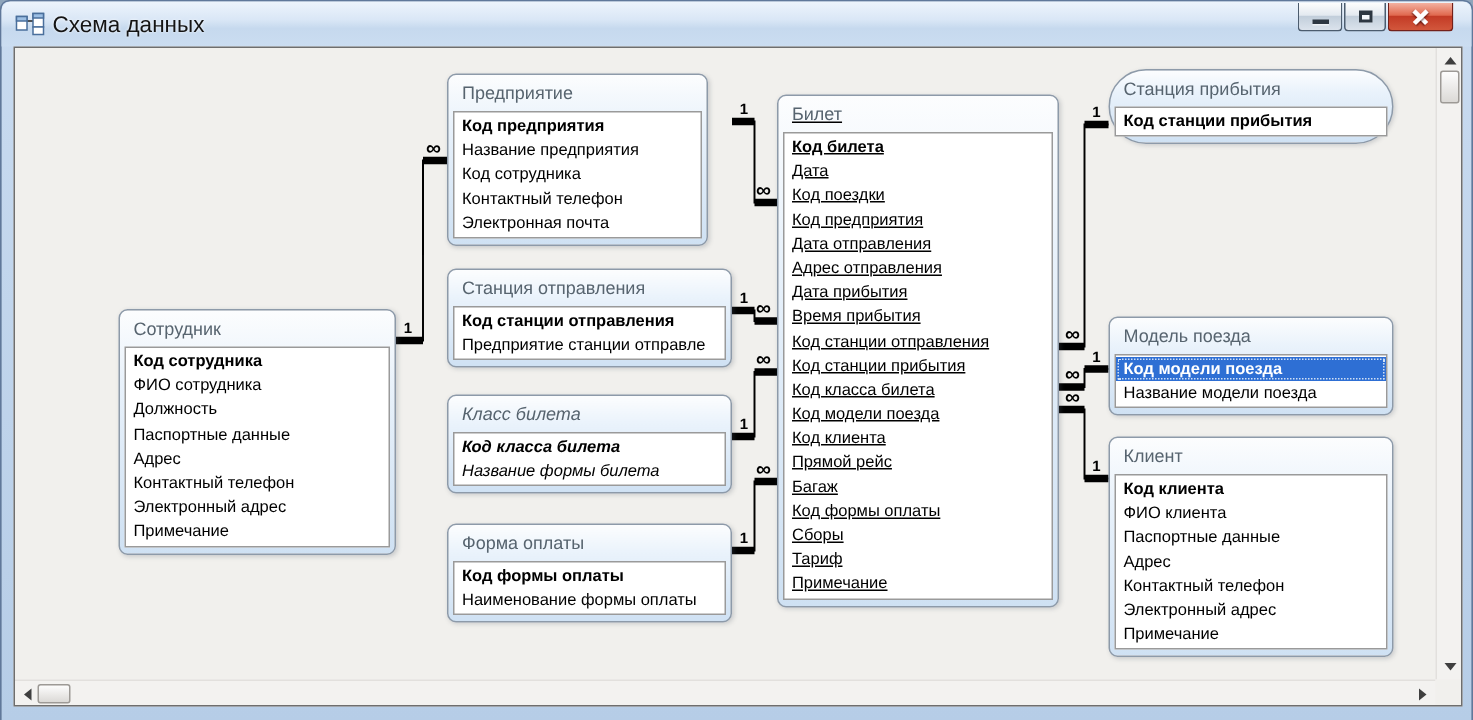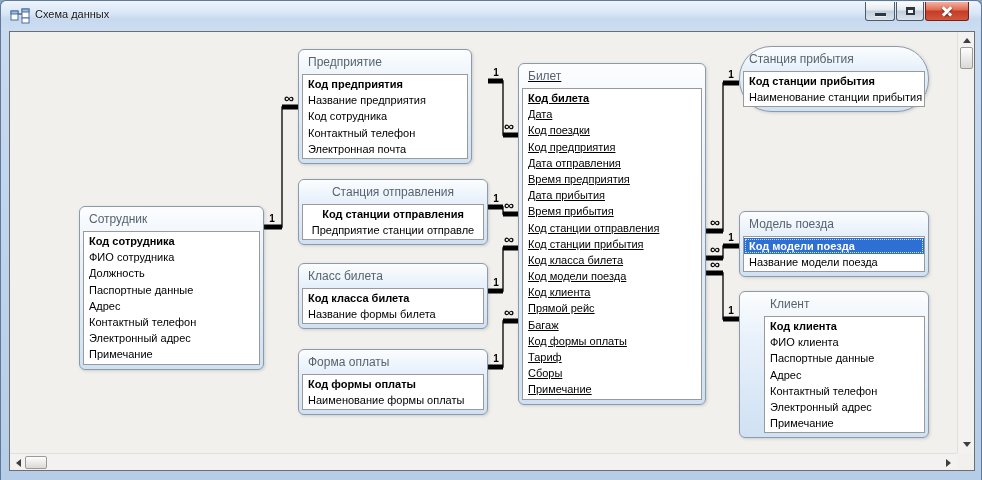--- a/index.html
+++ b/index.html
@@ -3,21 +3,21 @@
 <meta charset="utf-8">
 <style>
   html,body{margin:0;padding:0;background:#8fa5bb;width:982px;height:480px;overflow:hidden;
     font-family:"Liberation Sans","DejaVu Sans",sans-serif;}
   *{box-sizing:border-box;}
   .window{position:relative;width:982px;height:480px;border-radius:6px 6px 0 0;
     background:linear-gradient(#c9dbf0,#b6cde7);border:1px solid #60789a;border-bottom:none;}
   .titlebar{position:absolute;left:0;top:0;width:100%;height:30px;border-radius:6px 6px 0 0;
     background:linear-gradient(#edf4fc,#dae7f6 40%,#c6d9ee 60%,#cbddf1);}
   .title-icon{position:absolute;left:9px;top:7px;width:20px;height:16px;}
-  .title-text{position:absolute;left:34px;top:7px;font-size:11px;color:#141414;
+  .title-text{position:absolute;left:34px;top:7px;font-size:15px;color:#141414;
     text-shadow:0 0 2px #fff;}
   .win-buttons{position:absolute;top:1px;right:12px;display:flex;gap:1px;}
   .win-btn{height:19px;border:1px solid #4c5c6e;border-top:none;border-radius:0 0 3px 3px;
     background:linear-gradient(#fdfdfd,#e3e9f0 45%,#c2cedb 50%,#dbe3ec);
     display:flex;align-items:center;justify-content:center;cursor:default;}
   .win-btn.min{width:30px;}
   .win-btn.max{width:28px;}
   .win-btn.close{width:44px;border-color:#73201a;
     background:linear-gradient(#f3b1a1,#e0694f 45%,#c33b26 50%,#d2573c);}
   .glyph-min{width:11px;height:3px;background:#2d3742;margin-top:6px;box-shadow:0 1px 0 rgba(255,255,255,.6);}
@@ -151,28 +151,28 @@
           <div class="entity" style="left: 288px; top: 17px; width: 174px;">
             <div class="entity-title">Предприятие</div>
             <div class="entity-fields">
               <div class="field bold">Код предприятия</div>
               <div class="field">Название предприятия</div>
               <div class="field">Код сотрудника</div>
               <div class="field">Контактный телефон</div>
               <div class="field">Электронная почта</div>
             </div>
           </div>
-          <div class="entity" style="left: 288px; top: 147px; width: 190px; text-align: center;">
+          <div class="entity" style="left: 288px; top: 147px; width: 190px;">
             <div class="entity-title">Станция отправления</div>
             <div class="entity-fields">
               <div class="field bold">Код станции отправления</div>
               <div class="field">Предприятие станции отправле</div>
             </div>
           </div>
-          <div class="entity" style="left: 288px; top: 231px; width: 190px;">
+          <div class="entity" style="left: 288px; top: 231px; width: 190px; font-style: italic;">
             <div class="entity-title">Класс билета</div>
             <div class="entity-fields">
               <div class="field bold">Код класса билета</div>
               <div class="field">Название формы билета</div>
             </div>
           </div>
           <div class="entity" style="left: 288px; top: 317px; width: 190px;">
             <div class="entity-title">Форма оплаты</div>
             <div class="entity-fields">
               <div class="field bold">Код формы оплаты</div>
@@ -193,51 +193,50 @@
             </div>
           </div>
           <div class="entity" style="left: 508px; top: 31px; width: 188px; text-decoration: underline;">
             <div class="entity-title">Билет</div>
             <div class="entity-fields">
               <div class="field bold">Код билета</div>
               <div class="field">Дата</div>
               <div class="field">Код поездки</div>
               <div class="field">Код предприятия</div>
               <div class="field">Дата отправления</div>
-              <div class="field">Время предприятия</div>
+              <div class="field">Адрес отправления</div>
               <div class="field">Дата прибытия</div>
               <div class="field">Время прибытия</div>
               <div class="field">Код станции отправления</div>
               <div class="field">Код станции прибытия</div>
               <div class="field">Код класса билета</div>
               <div class="field">Код модели поезда</div>
               <div class="field">Код клиента</div>
               <div class="field">Прямой рейс</div>
               <div class="field">Багаж</div>
               <div class="field">Код формы оплаты</div>
+              <div class="field">Сборы</div>
               <div class="field">Тариф</div>
-              <div class="field">Сборы</div>
               <div class="field">Примечание</div>
             </div>
           </div>
           <div class="entity" style="left: 729px; top: 14px; width: 190px; border-radius: 32px;">
             <div class="entity-title">Станция прибытия</div>
             <div class="entity-fields">
               <div class="field bold">Код станции прибытия</div>
-              <div class="field">Наименование станции прибытия</div>
             </div>
           </div>
           <div class="entity" style="left: 729px; top: 179px; width: 190px;">
             <div class="entity-title">Модель поезда</div>
             <div class="entity-fields">
               <div class="field bold selected">Код модели поезда</div>
               <div class="field">Название модели поезда</div>
             </div>
           </div>
-          <div class="entity" style="left: 729px; top: 259px; width: 190px; padding-left: 21px;">
+          <div class="entity" style="left: 729px; top: 259px; width: 190px;">
             <div class="entity-title">Клиент</div>
             <div class="entity-fields">
               <div class="field bold">Код клиента</div>
               <div class="field">ФИО клиента</div>
               <div class="field">Паспортные данные</div>
               <div class="field">Адрес</div>
               <div class="field">Контактный телефон</div>
               <div class="field">Электронный адрес</div>
               <div class="field">Примечание</div>
             </div>

